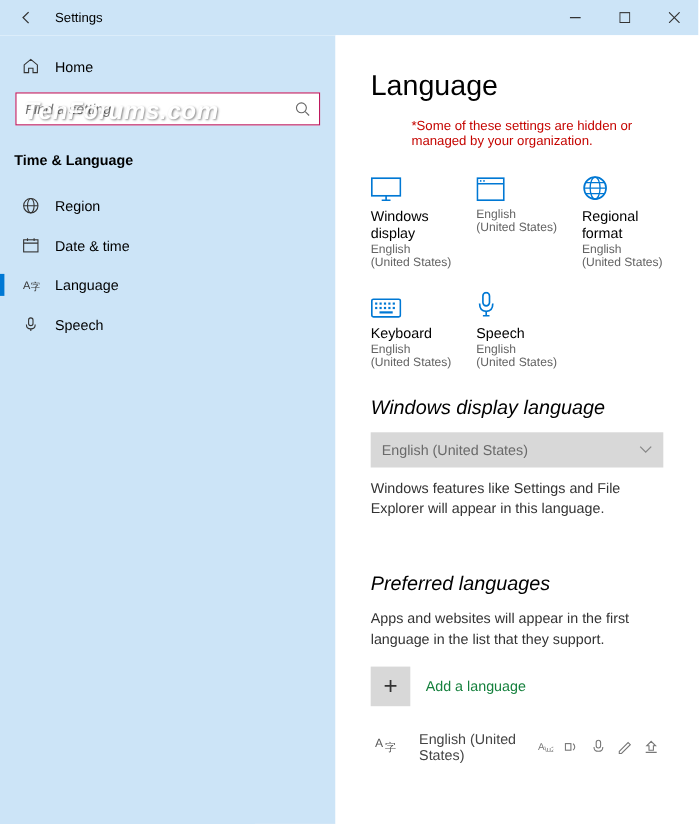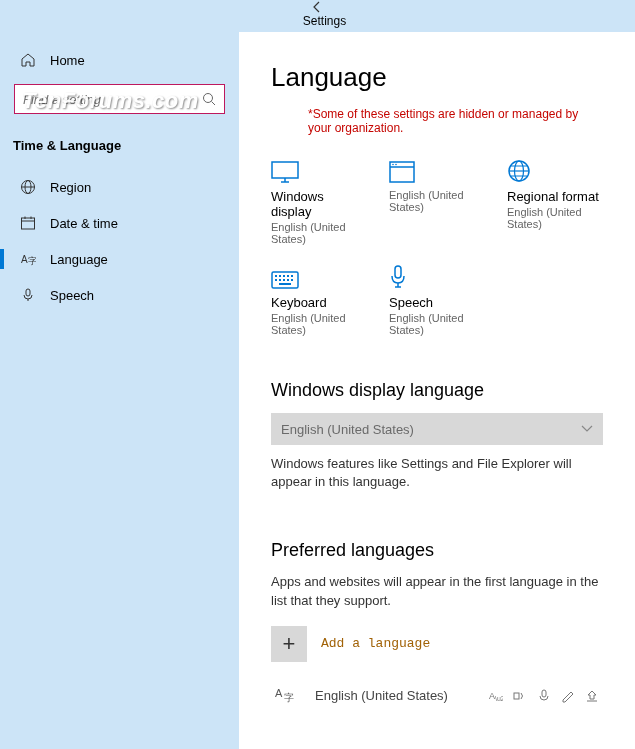--- a/index.html
+++ b/index.html
@@ -1,54 +1,54 @@
 <!DOCTYPE html>
 <html><head>
   <meta charset="utf-8">
   <style>
     * { margin: 0; padding: 0; box-sizing: border-box; font-family: "Segoe UI", sans-serif; }
     body { width: 635px; height: 749px; background: #fff; display: flex; flex-direction: column; overflow: hidden; position: relative; }
     
-    .titlebar { height: 32px; display: flex; align-items: center; padding-left: 14px; background: #cce4f7; flex-direction: column; }
+    .titlebar { height: 32px; display: flex; align-items: center; padding-left: 14px; background: #cce4f7; }
     .back-btn { width: 20px; height: 20px; display: flex; align-items: center; justify-content: center; margin-right: 16px; cursor: pointer; }
     .title-text { font-size: 12px; color: #000; }
     .window-controls { margin-left: auto; display: flex; }
     .win-ctrl { width: 45px; height: 32px; display: flex; align-items: center; justify-content: center; cursor: pointer; }
     
     .main { flex: 1; display: flex; overflow: hidden; }
     
-    .sidebar { width: 239px; background: #cce4f7; padding: 12px 0; display: flex; flex-direction: column; }
+    .sidebar { width: 305px; background: #cce4f7; padding: 12px 0; display: flex; flex-direction: column; }
     .home-row { display: flex; align-items: center; padding: 8px 20px; cursor: pointer; }
     .home-row svg { margin-right: 14px; }
     .home-row span { font-size: 13px; }
     .search-box { margin: 8px 14px 14px 14px; height: 30px; border: 1px solid #be185d; background: #fff; display: flex; align-items: center; padding: 0 8px; }
     .search-box input { flex: 1; border: none; outline: none; font-size: 13px; font-style: italic; color: #666; background: transparent; }
     .category-title { padding: 10px 13px 16px; font-size: 13px; font-weight: 600; }
     .nav-item { display: flex; align-items: center; padding: 10px 20px; cursor: pointer; position: relative; }
     .nav-item svg { margin-right: 14px; }
     .nav-item span { font-size: 13px; }
     .nav-item.active::before { content: ''; position: absolute; left: 0; top: 8px; bottom: 8px; width: 4px; background: #0078d4; }
     
     .content { flex: 1; padding: 30px 32px 0 32px; overflow-y: auto; background: #fff; }
     .page-title { font-size: 26px; font-weight: 400; margin-bottom: 14px; }
     .org-notice { color: #c50500; font-size: 12px; margin-bottom: 22px; margin-left: 37px; }
     
-    .tiles { display: grid; grid-template-columns: repeat(3, 1fr); gap: 18px 22px; margin-bottom: 44px; }
+    .tiles { display: grid; grid-template-columns: repeat(3, 1fr); gap: 18px 22px; margin-bottom: 24px; }
     .tile { cursor: pointer; }
     .tile-icon { width: 32px; height: 26px; display: flex; align-items: flex-end; color: #0078d4; margin-bottom: 6px; }
     .tile-label { font-size: 13px; color: #000; margin-bottom: 2px; }
     .tile-sub { font-size: 11px; color: #646464; }
     
-    .section-heading { font-size: 18px; font-weight: 400; margin-bottom: 12px; }
+    .section-heading { font-size: 18px; font-weight: 400; margin-bottom: 12px; font-style: italic; }
     .dropdown { background: #d8d8d8; height: 32px; display: flex; align-items: center; padding: 0 10px; margin-bottom: 10px; color: #6a6a6a; font-size: 13px; justify-content: space-between; }
     .desc { font-size: 13px; color: #333; margin-bottom: 49px; line-height: 1.4; }
     
     .add-lang { display: flex; align-items: center; margin-bottom: 14px; cursor: pointer; }
     .add-btn { width: 36px; height: 36px; background: #d8d8d8; display: flex; align-items: center; justify-content: center; font-size: 22px; margin-right: 14px; color: #333; }
-    .add-text { font-size: 13px; color: #a16207; font-family: Liberation Mono, monospace; }
+    .add-text { font-size: 13px; color: #15803d; }
     
     .lang-row { display: flex; align-items: center; padding: 8px 4px; }
     .lang-icon { width: 28px; margin-right: 12px; color: #555; }
     .lang-name { font-size: 13px; color: #444; flex: 1; }
     .lang-features { display: flex; gap: 10px; color: #777; }
     .lang-features svg { width: 14px; height: 14px; }
     
     .related { margin-top: 40px; }
     
     .watermark { position: absolute; top: 88px; left: 22px; font-size: 22px; font-weight: 700; color: #fff; opacity: 0.9; text-shadow: 1px 1px 2px rgba(0,0,0,0.5); font-style: italic; letter-spacing: 0.5px; pointer-events: none; }

